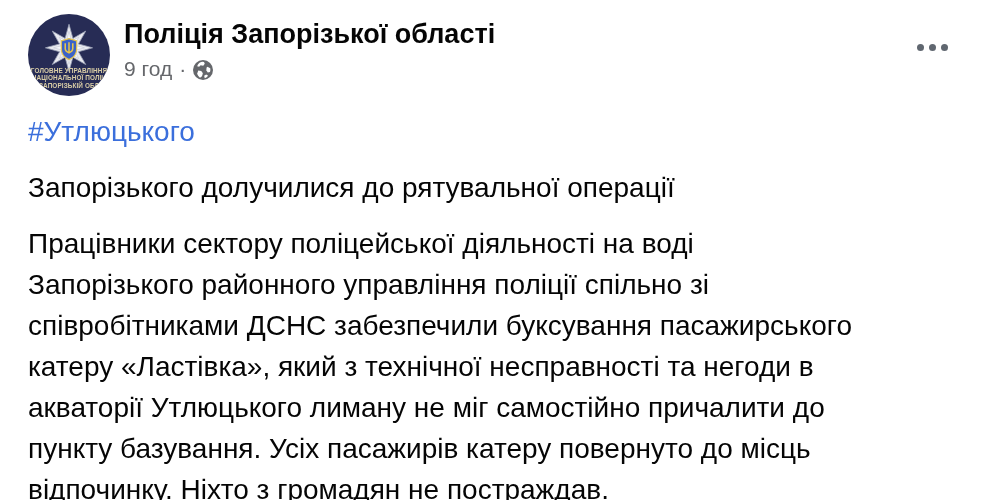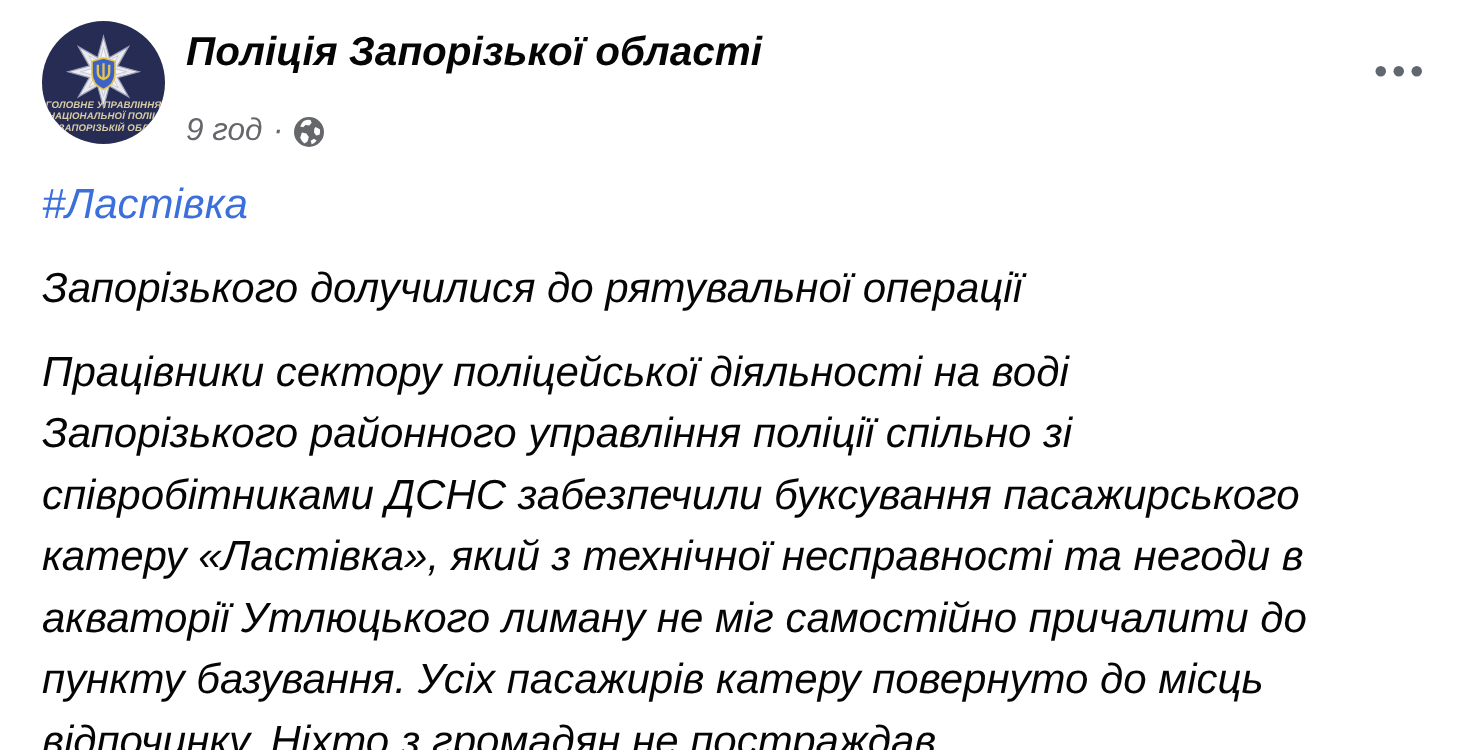--- a/index.html
+++ b/index.html
@@ -15,21 +15,20 @@
   body{
     font-family:"Liberation Sans","DejaVu Sans",sans-serif;
     color:var(--body-text);
   }
   .post{
     position:relative;
     width:984px;
     height:500px;
     background:var(--page-bg);
     overflow:hidden;
-    font-style:italic;
   }
   
   .post-header{
     position:relative;
     display:flex;
     align-items:flex-start;
     padding:14px 30px 0 28px;
   }
   .avatar{
     position:relative;
@@ -60,21 +59,21 @@
     padding-top:4px;
   }
   .page-name{
     font-size:27px;
     font-weight:700;
     color:var(--body-text);
     line-height:33px;
     cursor:pointer;
   }
   .post-meta{
-    margin-top:23px;
+    margin-top:5px;
     display:flex;
     align-items:center;
     font-size:21px;
     color:var(--secondary-text);
     line-height:26px;
   }
   .post-meta .timestamp{cursor:pointer;}
   .post-meta .sep{margin:0 7px;}
   .globe{display:inline-block;width:20px;height:20px;margin-top:2px;}
   .menu-btn{
@@ -149,21 +148,21 @@
 
     <button class="menu-btn" aria-label="options">
       <span class="dot"></span>
       <span class="dot"></span>
       <span class="dot"></span>
     </button>
   </div>
 
   <div class="post-content">
     <div class="para" style="margin-top:0;">
-      <a class="hashtag">#Ластівка</a>
+      <a class="hashtag">#Утлюцького</a>
     </div>
     <p class="para">Запорізького долучилися до рятувальної операції</p>
     <p class="para pre-line">Працівники сектору поліцейської діяльності на воді
 Запорізького районного управління поліції спільно зі
 співробітниками ДСНС забезпечили буксування пасажирського
 катеру «Ластівка», який з технічної несправності та негоди в
 акваторії Утлюцького лиману не міг самостійно причалити до
 пункту базування. Усіх пасажирів катеру повернуто до місць
 відпочинку. Ніхто з громадян не постраждав.</p>
   </div>

